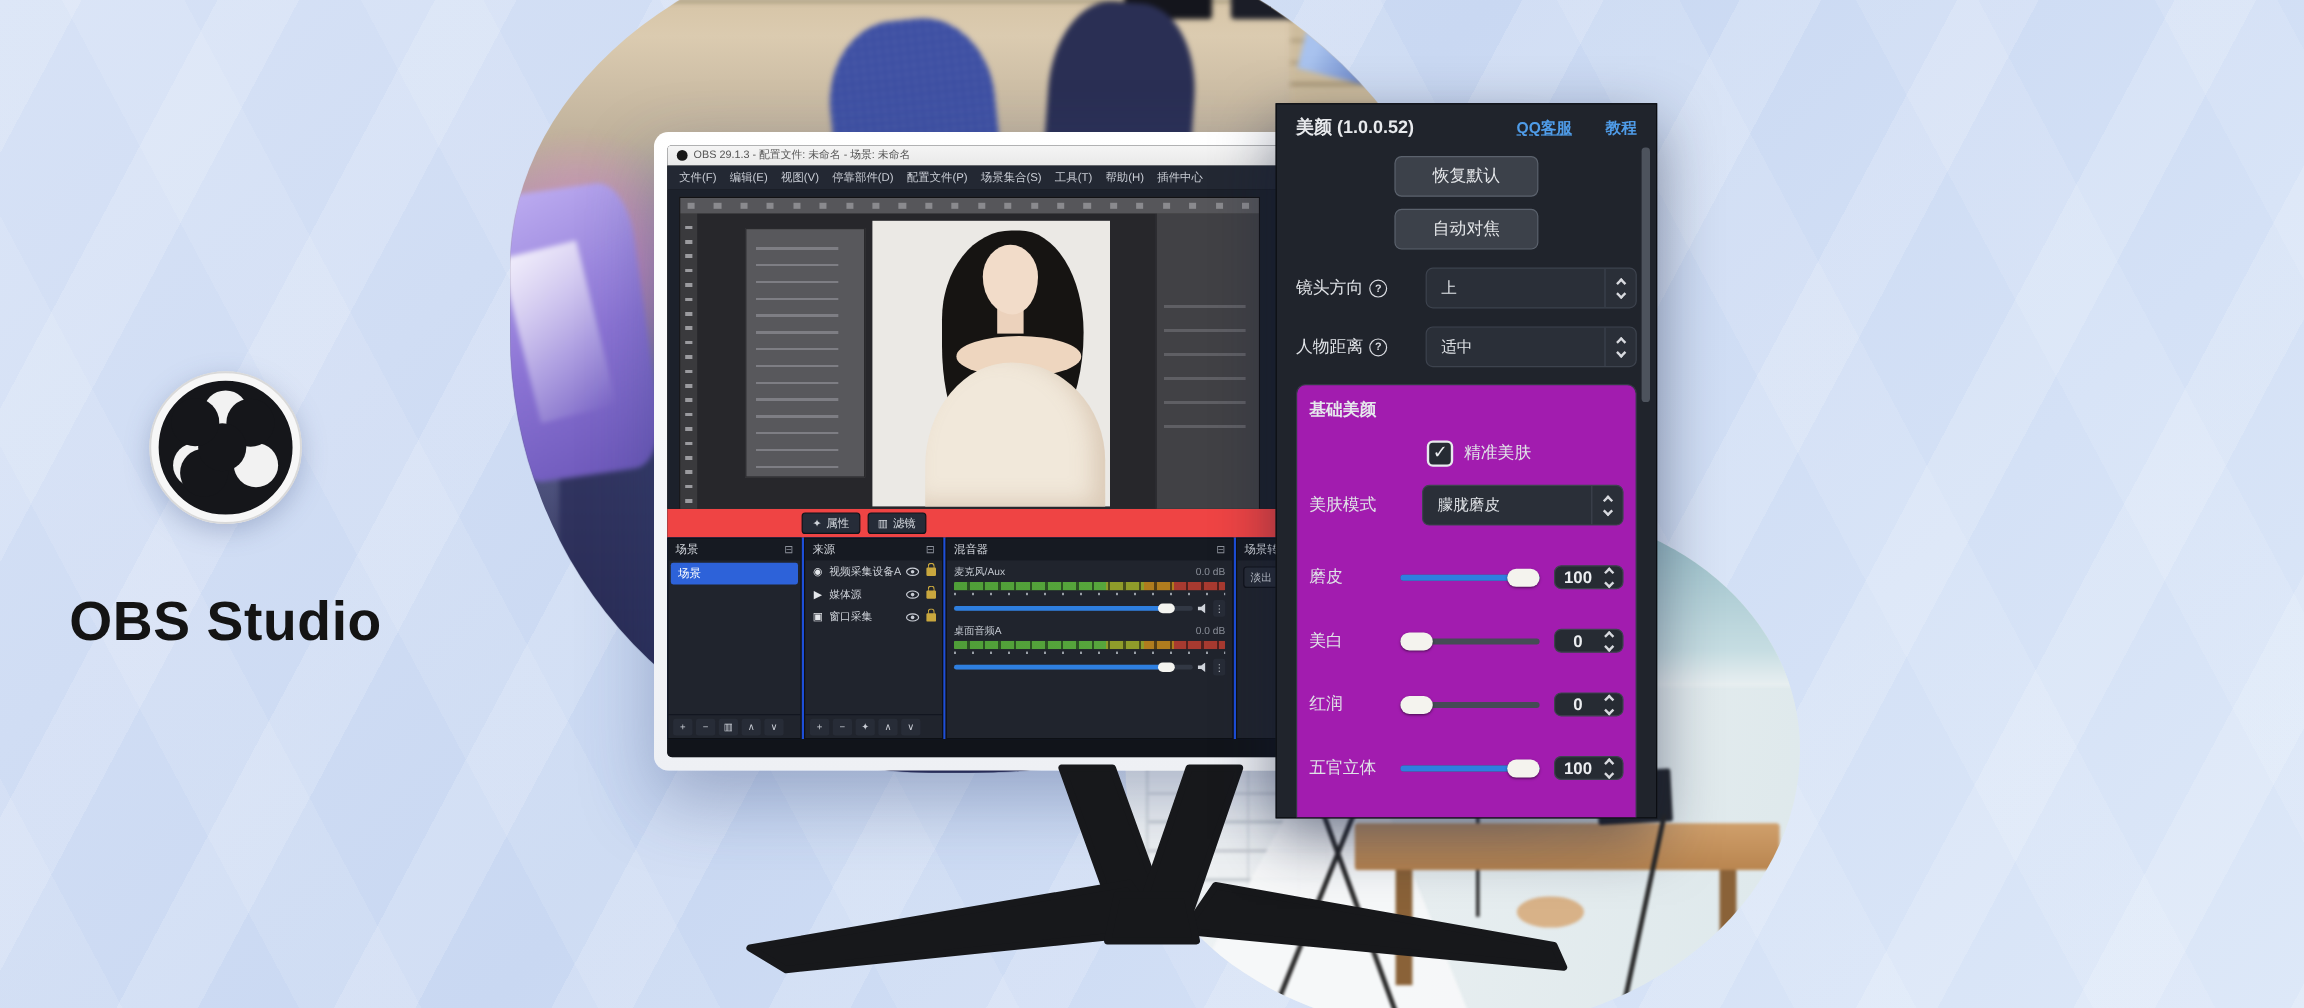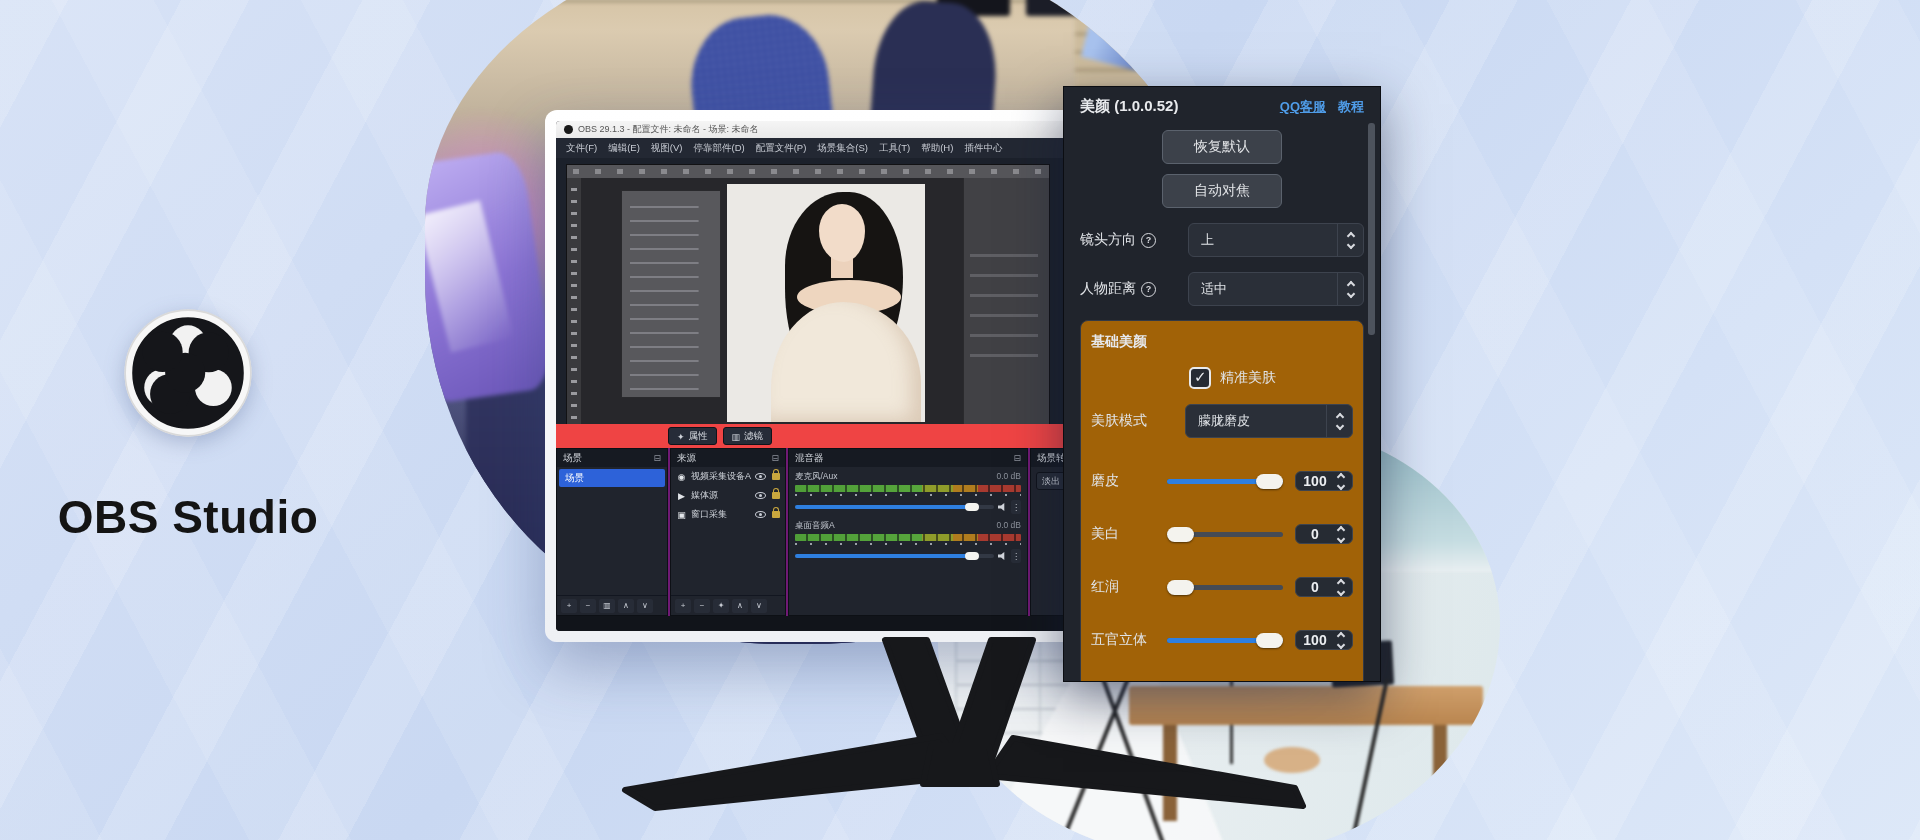--- a/index.html
+++ b/index.html
@@ -124,21 +124,21 @@
     background-size:80% 46%;background-repeat:no-repeat;background-position:6px 66px;}
 
   
   .srcbar{height:24px;background:#ef4444;display:flex;align-items:center;gap:6px;padding-left:112px;flex:0 0 auto;}
   .srcbtn{height:18px;display:flex;align-items:center;gap:4px;padding:0 8px;background:#262c38;
     border:1px solid #10131a;border-radius:3px;font-size:9.5px;color:#d6dae0;}
   .ic-gear::before{content:"✦";font-size:9px;color:#cfd3da;}
   .ic-filter::before{content:"▥";font-size:9px;color:#cfd3da;}
 
   
-  .docks{height:168px;display:flex;gap:2px;background:#701a75;flex:0 0 auto;}
+  .docks{height:168px;display:flex;gap:2px;background:#1d4ed8;flex:0 0 auto;}
   .dock{display:flex;flex-direction:column;background:#20242d;border:1px solid #0d1015;}
   .dock-h{height:18px;background:#161a22;display:flex;align-items:center;justify-content:space-between;
     padding:0 6px;flex:0 0 auto;}
   .dock-h .dtitle{font-size:9.5px;color:#d2d6dc;}
   .dock-h .dock-menu-icon{font-size:9px;color:#8b909a;}
   .dock-body{flex:1;position:relative;overflow:hidden;}
   .dock-foot{height:20px;border-top:1px solid #121620;display:flex;align-items:center;gap:3px;padding:0 4px;flex:0 0 auto;}
   .tbtn{width:16px;height:14px;display:flex;align-items:center;justify-content:center;
     background:#272c37;border-radius:2px;font-size:8px;color:#c9cdd5;}
   .d-scenes{width:112px;} .d-sources{width:116px;} .d-mixer{width:240px;} .d-trans{flex:1;}
@@ -179,39 +179,39 @@
   .statusbar .stext{font-size:8px;color:#868c96;}
   .statusbar .dotg{width:5px;height:5px;border-radius:50%;background:#6f7580;}
 
   
   .beauty{position:absolute;left:1063px;top:86px;width:318px;height:596px;background:#20242c;
     border:1px solid #0b0d12;box-shadow:0 18px 48px rgba(15,25,55,.5);
     padding:10px 16px 0;overflow:hidden;z-index:20;}
   .bp-scroll{position:absolute;right:5px;top:36px;width:7px;height:212px;background:#4d535d;border-radius:3px;}
   .bp-head{display:flex;align-items:baseline;justify-content:space-between;}
   .bp-title{font-size:15px;color:#e8eaed;font-weight:bold;}
-  .bp-links{display:flex;gap:12px;}
+  .bp-links{display:flex;gap:28px;}
   .bp-link{font-size:13px;color:#4f9ce8;font-weight:bold;}
   .bp-link.u{text-decoration:underline;}
   .bp-btnrow{display:flex;justify-content:center;margin-top:14px;}
   .bp-btn{width:120px;height:34px;background:#3c414a;border:1px solid #5b626d;border-radius:6px;
     color:#e4e6e9;font-size:14px;display:flex;align-items:center;justify-content:center;}
   .bp-row{display:flex;align-items:center;margin-top:15px;}
   .bp-label{font-size:14px;color:#e0e3e7;white-space:nowrap;}
   .help{width:15px;height:15px;border:1.5px solid #d8dadf;border-radius:50%;margin-left:5px;
     display:flex;align-items:center;justify-content:center;flex:0 0 auto;}
   .help::after{content:"?";font-size:9px;color:#d8dadf;font-weight:bold;}
   .bp-select{margin-left:auto;width:176px;height:34px;background:#2a2f38;border:1px solid #3d434e;
     border-radius:6px;display:flex;align-items:center;}
   .bp-select .val{flex:1;font-size:13px;color:#dfe2e6;padding-left:12px;}
   .stepper{width:26px;height:100%;border-left:1px solid #3d434e;display:flex;flex-direction:column;
     align-items:center;justify-content:center;gap:3px;}
   .chev-up{width:6px;height:6px;border-left:2px solid #d8dadf;border-top:2px solid #d8dadf;transform:rotate(45deg);}
   .chev-dn{width:6px;height:6px;border-left:2px solid #d8dadf;border-top:2px solid #d8dadf;transform:rotate(225deg);}
-  .bp-section{margin-top:14px;border:1px solid #333945;border-radius:8px;background:#a16207;
+  .bp-section{margin-top:14px;border:1px solid #333945;border-radius:8px;background:#a21caf;
     padding:12px 10px 14px;height:420px;}
   .bp-sec-title{font-size:14px;color:#e6e8ec;font-weight:bold;}
   .bp-checkrow{display:flex;align-items:center;gap:9px;margin-top:16px;margin-left:98px;}
   .bp-check{width:22px;height:22px;border:2px solid #e8eaed;border-radius:5px;position:relative;background:#262b33;}
   .bp-check.checked::after{content:"✓";position:absolute;left:3px;top:-1px;font-size:15px;color:#eceef1;font-weight:bold;}
   .bp-sliderrow{display:flex;align-items:center;margin-top:33px;}
   .bp-sliderrow .bp-label{width:76px;}
   .bp-slider{flex:1;height:5px;background:#454b55;border-radius:3px;position:relative;margin-right:12px;}
   .bp-slider .sl-fill{position:absolute;left:0;top:0;bottom:0;background:#2e7fe0;border-radius:3px;}
   .bp-slider .sl-handle{position:absolute;top:-5px;width:27px;height:15px;background:#f4f3ee;border-radius:8px;

